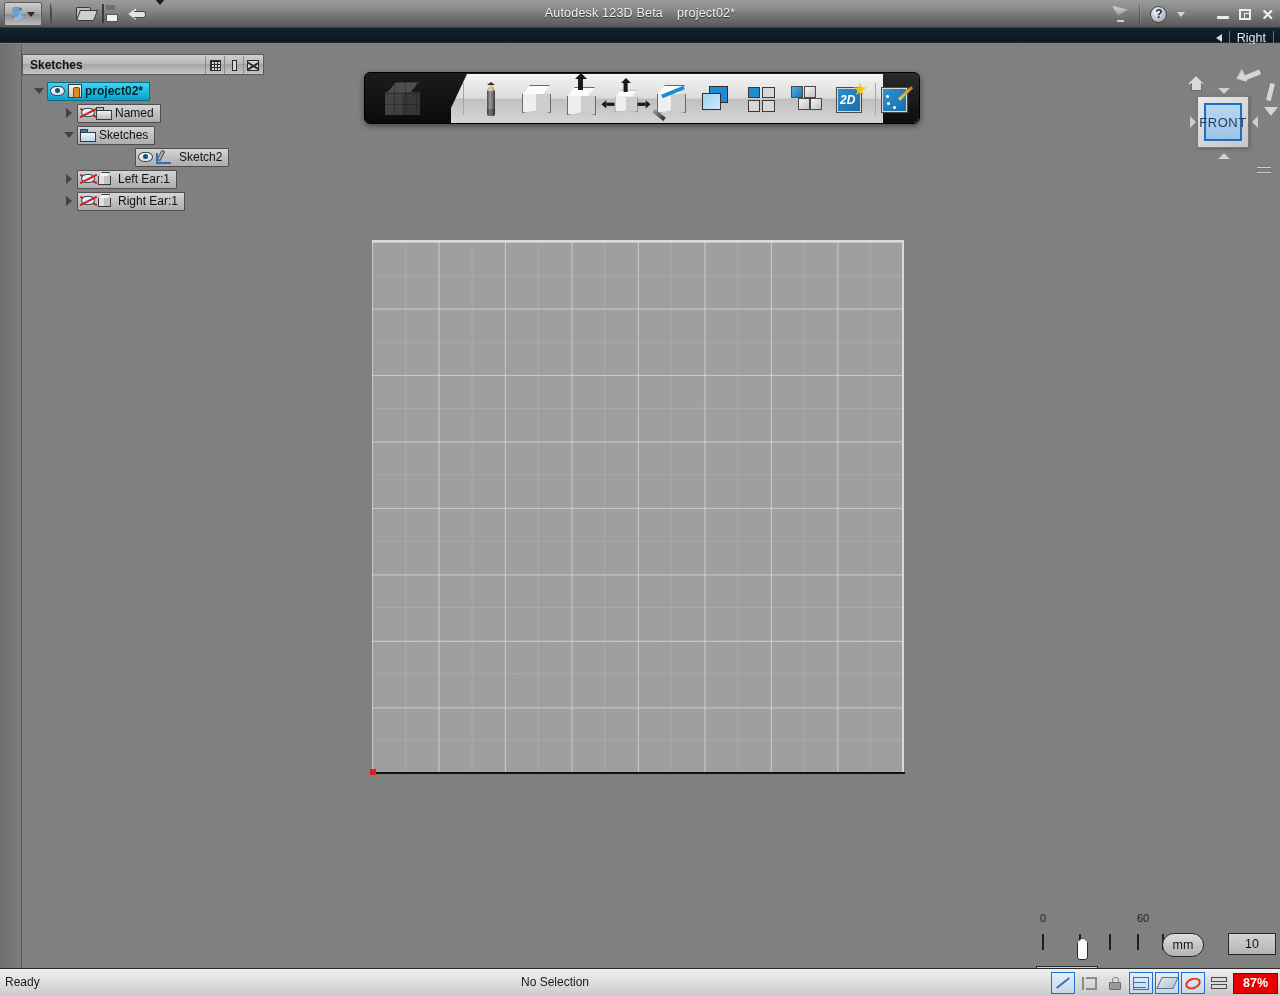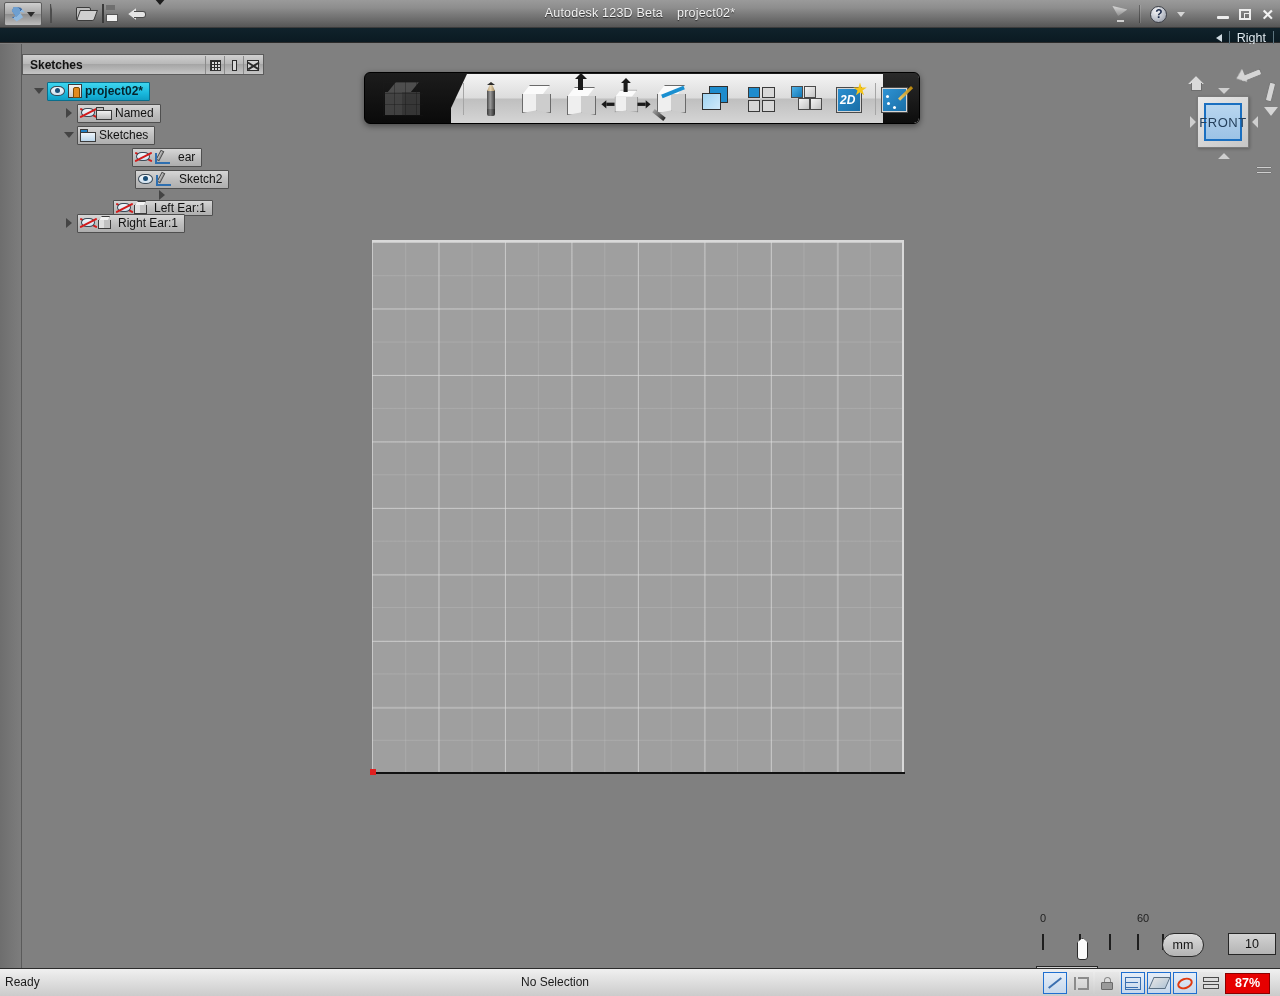--- a/index.html
+++ b/index.html
@@ -326,21 +326,21 @@
     position:absolute;left:0;top:968px;width:1280px;height:28px;
     background:linear-gradient(180deg,#f0f0f0,#dadada 60%,#cbcbcb);
     border-top:1px solid #2c2c2c;
     display:flex;align-items:center;
   }
   .st-ready{position:absolute;left:5px;top:6px;font-size:12px;color:#1a1a1a;}
   .st-sel{position:absolute;left:521px;top:6px;font-size:12px;color:#1a1a1a;}
   .st-right{position:absolute;right:0;top:0;height:28px;display:flex;align-items:center;gap:2px;}
   .st-btn{width:24px;height:22px;display:flex;align-items:center;justify-content:center;background:linear-gradient(180deg,#e8e8e8,#cccccc);}
   .st-btn.on{border:1.6px solid #1f6fd0;background:linear-gradient(180deg,#e6eef8,#c6d8ec);}
-  .st-pct{width:45px;height:21px;background:#e60000;color:#fff;font-size:12.5px;font-weight:bold;display:flex;align-items:center;justify-content:center;border:1px solid #8a0000;margin-right:10px;}
+  .st-pct{width:45px;height:21px;background:#e60000;color:#fff;font-size:12.5px;font-weight:bold;display:flex;align-items:center;justify-content:center;border:1px solid #8a0000;margin-right:2px;}
   .sb-line{width:16px;height:2px;background:#3a6fb0;transform:rotate(-38deg);}
   .sb-brk{width:15px;height:13px;border-left:2px solid #8b8b8b;border-right:2px solid #8b8b8b;position:relative;}
   .sb-brk:before,.sb-brk:after{content:"";position:absolute;left:2px;width:9px;height:2px;background:#8b8b8b;}
   .sb-brk:before{top:0;} .sb-brk:after{bottom:0;}
   .sb-lock{width:12px;height:13px;position:relative;}
   .sb-lock .bd{position:absolute;bottom:0;width:12px;height:8px;background:#9a9a9a;border:1.2px solid #6a6a6a;border-radius:1px;}
   .sb-lock .sh{position:absolute;left:2.5px;top:0;width:7px;height:6px;border:1.6px solid #8a8a8a;border-bottom:none;border-radius:4px 4px 0 0;}
   .sb-snap{width:16px;height:13px;border:1.8px solid #3a6fb0;position:relative;}
   .sb-snap:after{content:"";position:absolute;left:0;top:4px;width:12px;height:4px;border-top:1.6px solid #3a6fb0;border-bottom:1.6px solid #3a6fb0;}
   .sb-plane{width:17px;height:12px;background:linear-gradient(135deg,#e3e3e3,#b5c8d8);border:1.3px solid #5a6f82;transform:skewX(-24deg);}
@@ -450,50 +450,37 @@
             </span>
           <span class="node">
             <i class="folder blue">
                 <i class="tab"></i>
                 <i class="body"></i>
               </i>
             <span class="node-label">Sketches</span>
           </span>
         </div>
 
-        <div class="trow" style="padding-left:110px;">
-          <span class="node">
-            <i class="eyeoff">
-                <i class="ball"></i>
-              </i>
-            <i class="pencil2">
-                <i class="p"></i>
-                <i class="l"></i>
-                <i class="v"></i>
-              </i>
-            <span class="node-label" style="margin-left:4px">ear</span>
-          </span>
-        </div>
 
         <div class="trow" style="padding-left:113px;">
           <span class="node">
             <i class="eye">
                 <i class="ball"></i>
                 <i class="pup"></i>
               </i>
             <i class="pencil2">
                 <i class="p"></i>
                 <i class="l"></i>
                 <i class="v"></i>
               </i>
             <span class="node-label" style="margin-left:4px">Sketch2</span>
           </span>
         </div>
 
-        <div class="trow" style="padding-left:40px;flex-direction:column;">
+        <div class="trow" style="padding-left:40px;">
           <span class="expander">
               <i class="arrow-r"></i>
             </span>
           <span class="node">
             <i class="eyeoff">
                 <i class="ball"></i>
               </i>
             <i class="cube-ic" style="margin-left:-3px">
                 <i class="top"></i>
                 <i class="lf"></i>

